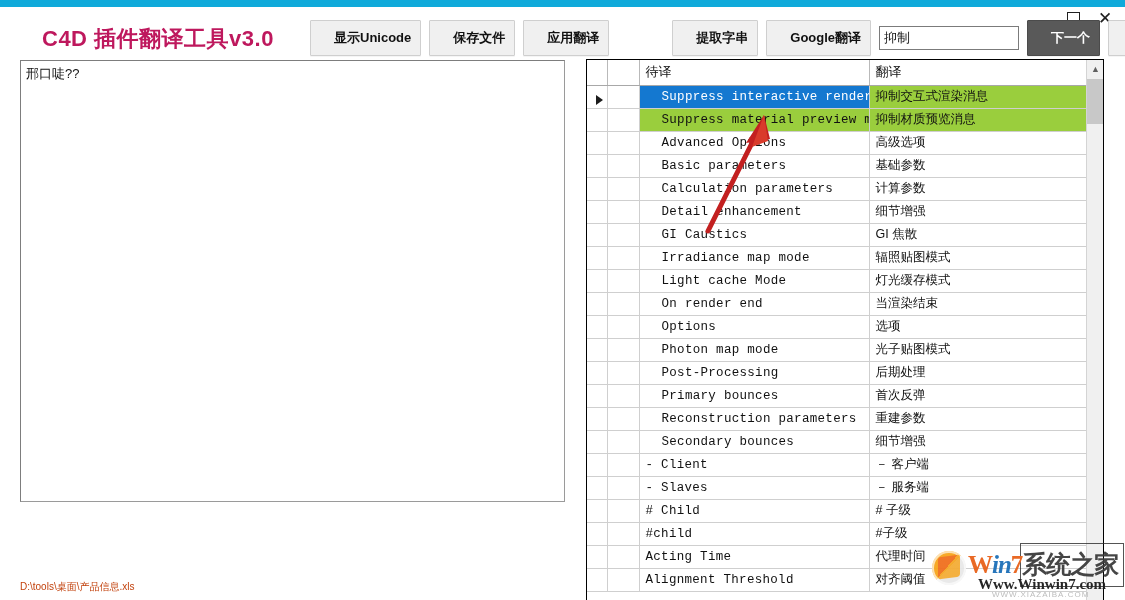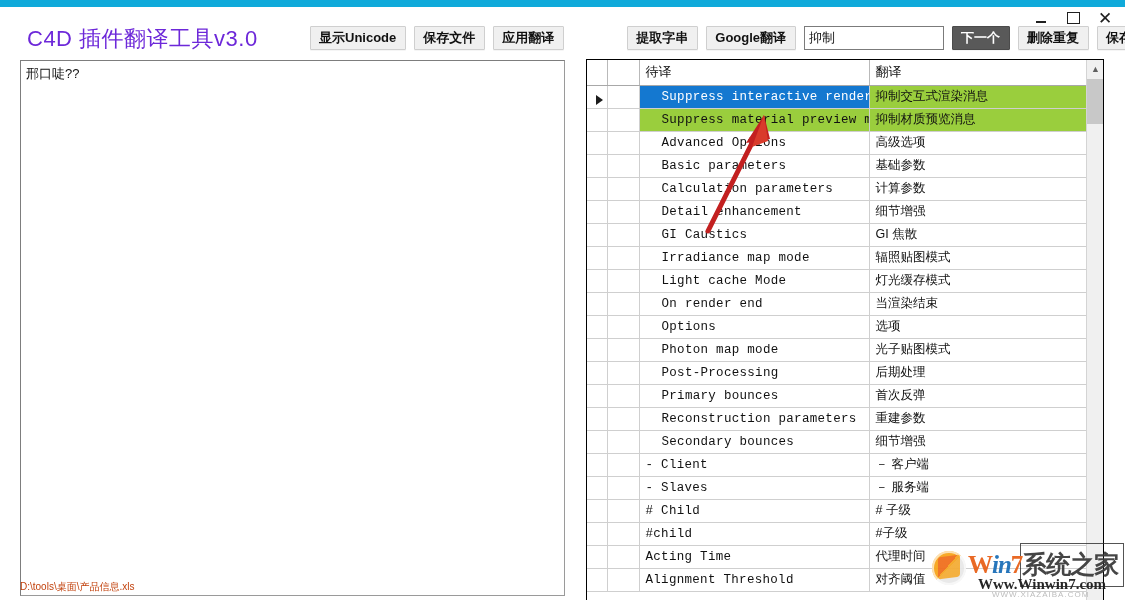--- a/index.html
+++ b/index.html
@@ -32,37 +32,37 @@
     width: 16px; height: 16px;
     display: flex; align-items: center; justify-content: center;
     color: #202020; font-size: 13px; line-height: 1;
   }
   .win-btn.min::after { content: ""; display:block; width:10px; height:2px; background:#202020; margin-top:7px;}
   .win-btn.max::after { content: ""; display:block; width:11px; height:10px; border:1.6px solid #202020;}
   .win-btn.close { font-size: 17px; font-weight: 300; }
 
   
   .app-title {
-    position: absolute; left: 27px; top: 24px;
-    font-size: 22px; color: #6d28d9; font-weight: 400;
+    position: absolute; left: 42px; top: 24px;
+    font-size: 22px; color: #be185d; font-weight: 700;
     letter-spacing: .5px; white-space: nowrap;
   }
   .toolbar {
     position: absolute; left: 310px; top: 26px;
     display: flex; align-items: center; gap: 8px;
     height: 24px;
   }
   .tb-btn {
     background: #f0f0f0;
     border: 1px solid #cfcfcf;
     border-radius: 1px;
     color: #111;
     font-size: 13px; font-weight: bold;
-    padding: 3px 9px 4px 8px;
-    height: 24px; line-height: 15px;
+    padding: 3px 9px 4px 23px;
+    height: 36px; line-height: 15px;
     white-space: nowrap;
     cursor: default;
     box-shadow: 0 1px 0 rgba(0,0,0,.04);
   }
   .tb-btn.gap-l { margin-left: 55px; }
   .tb-btn.dark {
     background: #595959;
     border: 1px solid #4b4b4b;
     color: #ffffff;
     text-align: right;
@@ -73,21 +73,21 @@
     background: #ffffff;
     font-size: 13px; color: #111;
     padding: 2px 4px;
     font-family: "Liberation Sans", sans-serif;
     outline: none;
   }
 
   
   .left-pane {
     position: absolute; left: 20px; top: 60px;
-    width: 545px; height: 536px;
+    width: 545px; height: 442px;
     border: 1px solid #9a9a9a;
     border-top-color: #7d7d7d;
     border-left-color: #7d7d7d;
     background: #ffffff;
     font-size: 13px; color: #111;
     padding: 4px 5px;
     line-height: 17px;
     overflow: hidden;
     white-space: pre-wrap;
     font-family: "Liberation Sans", sans-serif;

